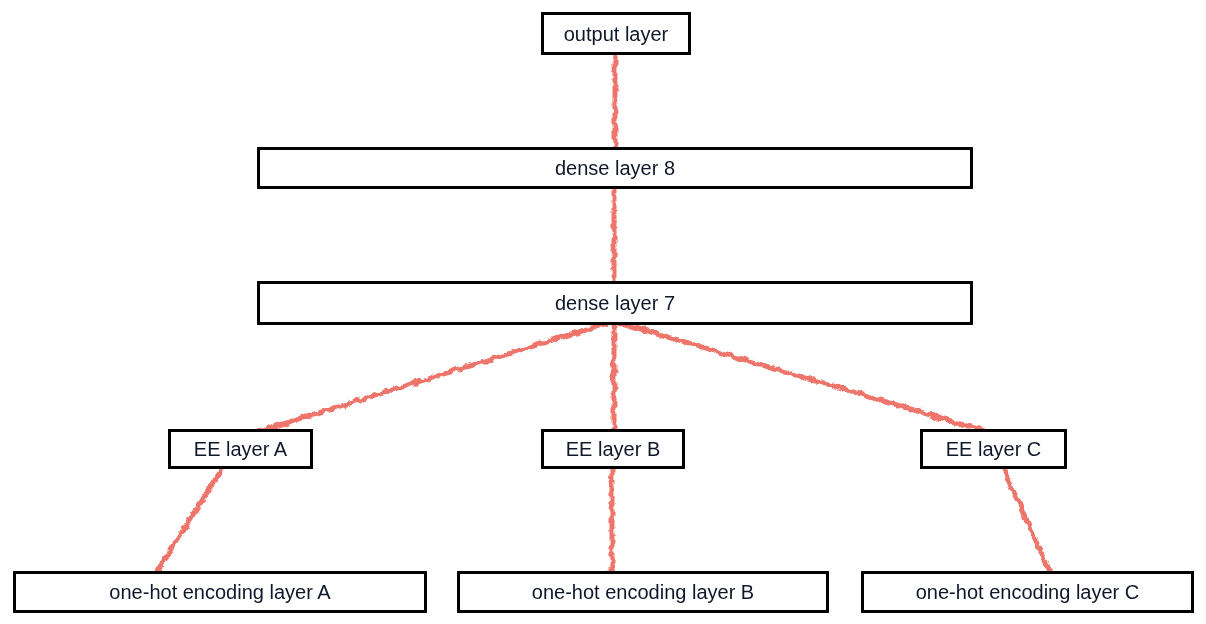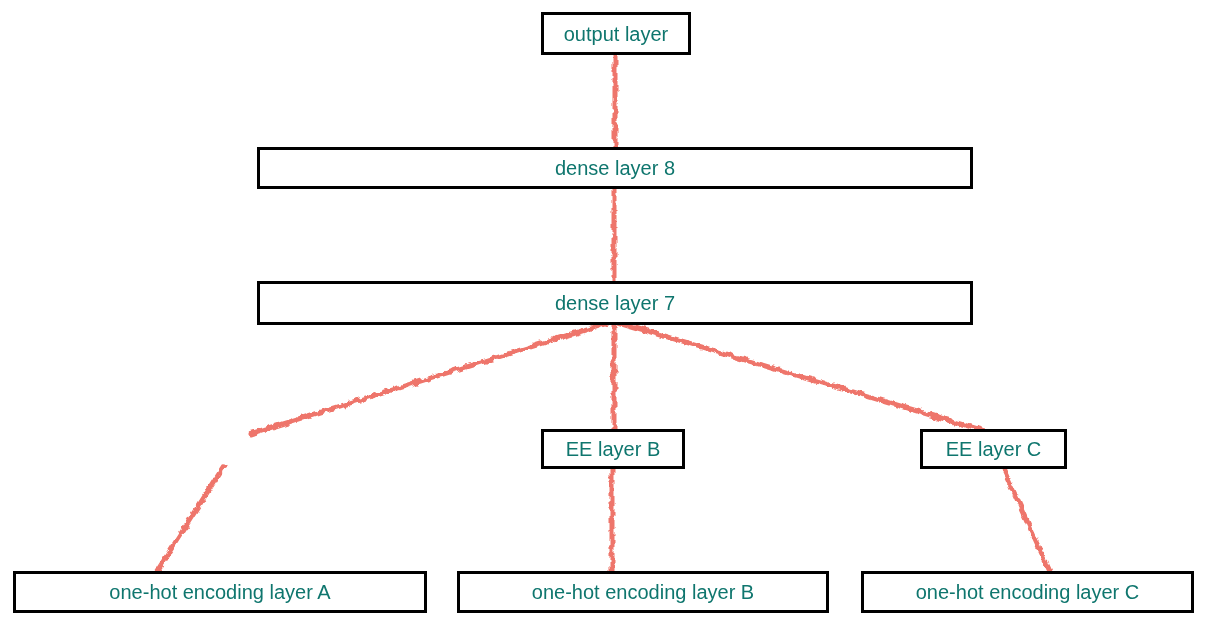--- a/index.html
+++ b/index.html
@@ -22,21 +22,21 @@
     width: 1206px;
     height: 624px;
     z-index: 1;
   }
   .node {
     position: absolute;
     z-index: 2;
     box-sizing: border-box;
     background: #ffffff;
     border: 3px solid #000000;
-    color: #0f766e;
+    color: #0f172a;
     display: flex;
     align-items: center;
     justify-content: center;
     font-size: 20px;
     line-height: 1;
     white-space: nowrap;
   }
   
   .n-output  { left: 541px; top: 12px;  width: 150px; height: 43px; }
   .n-dense1  { left: 257px; top: 147px; width: 716px; height: 42px; }
@@ -71,20 +71,21 @@
       <line x1="1002" y1="466" x2="1052" y2="576" stroke="#ed6a5e"></line>
     </g>
   </svg>
 
   <div class="node n-output">output layer</div>
 
   <div class="node n-dense1">dense layer 8</div>
 
   <div class="node n-dense0">dense layer 7</div>
 
+  <div class="node n-eea">EE layer A</div>
 
   <div class="node n-eeb">EE layer B</div>
 
   <div class="node n-oneha">one-hot encoding layer A</div>
 
   <div class="node n-eec">EE layer C</div>
 
   <div class="node n-onehb">one-hot encoding layer B</div>
 
   <div class="node n-onehc">one-hot encoding layer C</div>

